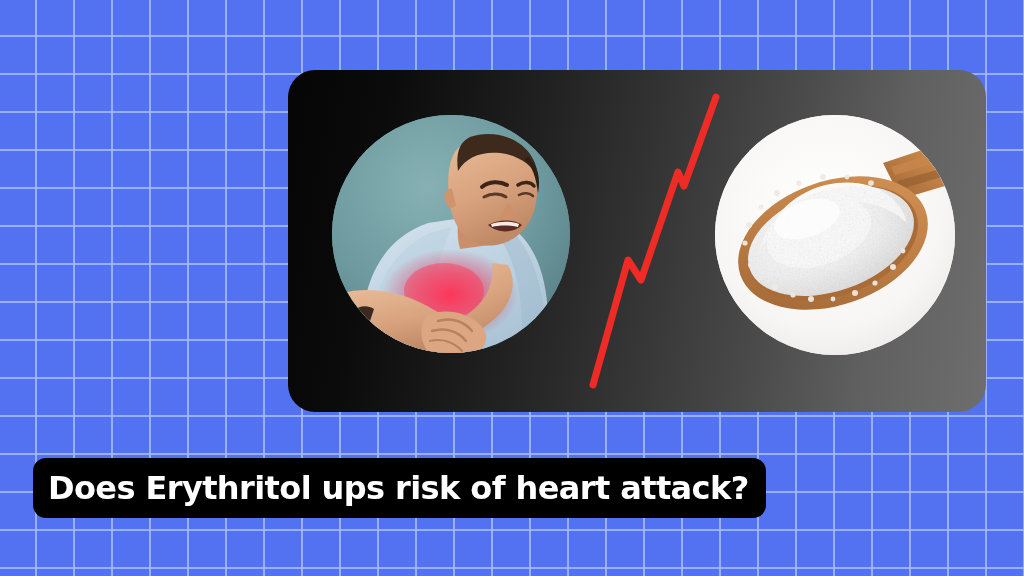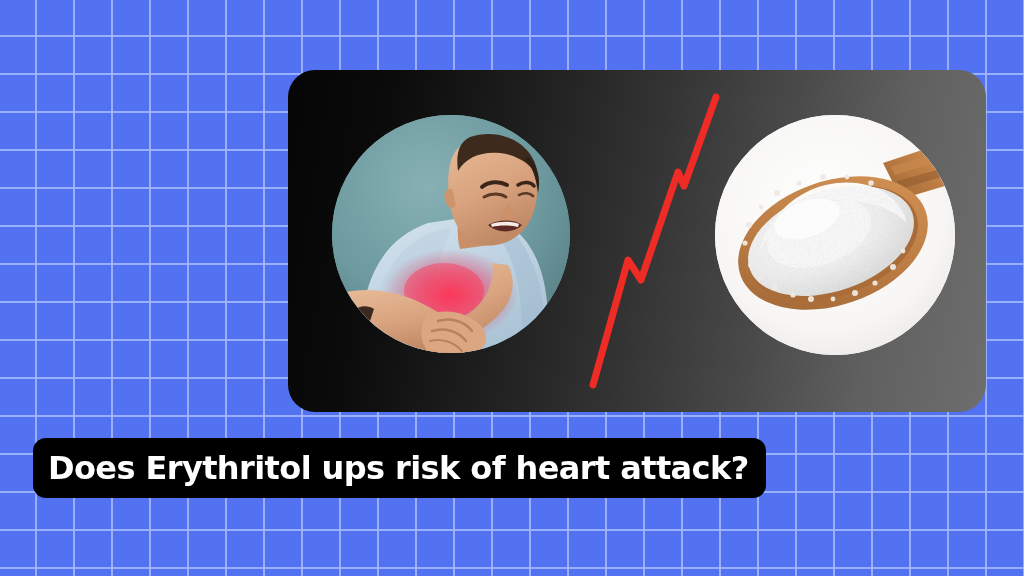--- a/index.html
+++ b/index.html
@@ -82,21 +82,21 @@
     left: 0; top: 0;
     width: 698px;
     height: 342px;
     pointer-events: none;
   }
 
   
   .caption {
     position: absolute;
     left: 33px;
-    top: 438px;
+    top: 458px;
     height: 60px;
     padding: 0 17px 0 15px;
     display: flex;
     align-items: center;
     background: #000000;
     border-radius: 13px;
   }
   .caption-text {
     color: #ffffff;
     font-family: "DejaVu Sans", "Liberation Sans", sans-serif;

